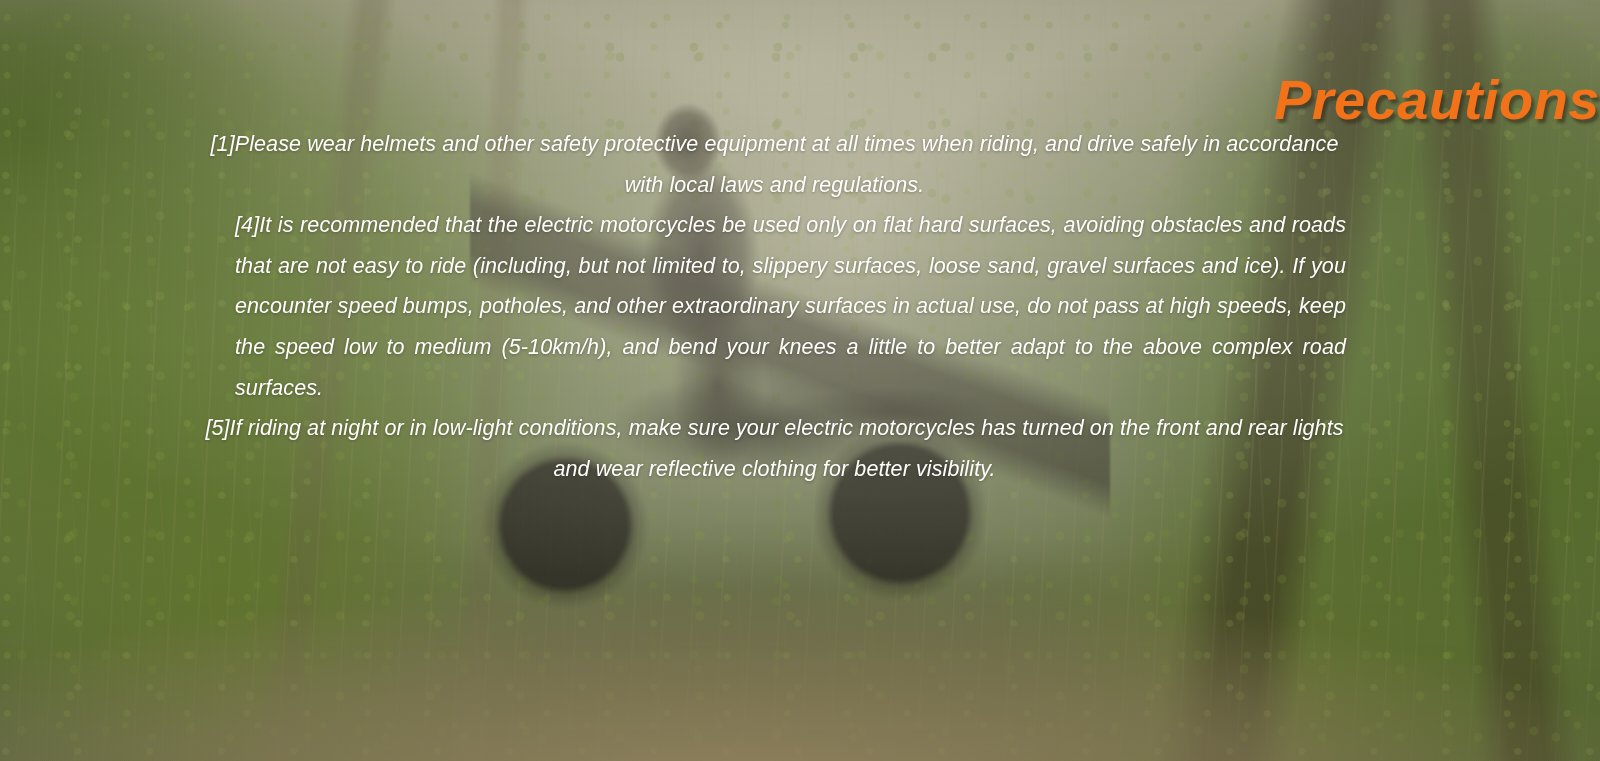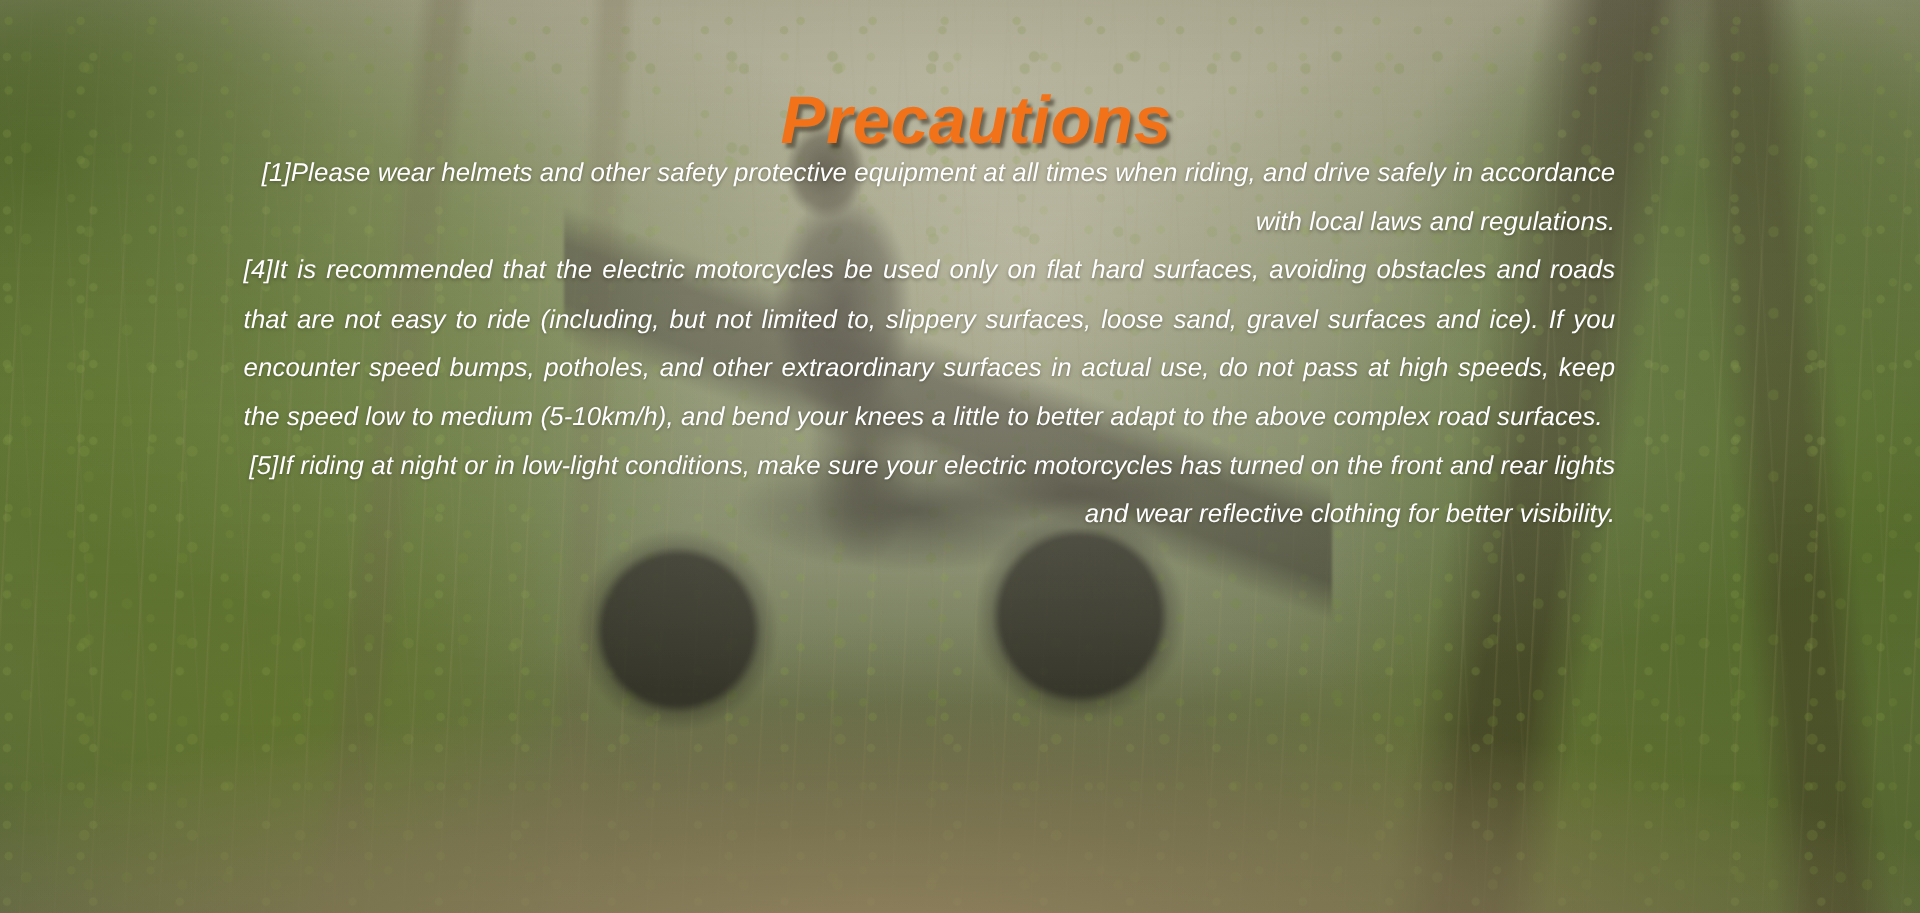--- a/index.html
+++ b/index.html
@@ -123,21 +123,21 @@
   
   #content{
     position:relative;
     z-index:5;
     width:1600px;height:761px;
   }
 
   #title{
     position:absolute;
     left:0;right:0;top:34px;
-    text-align:center;
+    text-align:right;
     font-size:56px;
     font-weight:bold;
     font-style:italic;
     letter-spacing:.5px;
     color:#F2721A;
     text-shadow:3px 4px 3px rgba(48,38,24,.55);
     line-height:1;
     white-space:nowrap;
     padding-left:27px;
   }
@@ -150,25 +150,26 @@
   }
 
   .para{
     margin:0;
     color:#ffffff;
     font-style:italic;
     font-size:21.5px;
     line-height:40.6px;
     letter-spacing:.1px;
     text-shadow:0 1px 3px rgba(40,38,22,.42);
-    text-align:right;
+    text-align:center;
   }
   .para.justify{
     text-align:justify;
     text-align-last:left;
+    margin-left:32px;
   }
 </style>
 </head>
 <body>
 
 <div id="banner">
 
   <div class="bg-layer bg-base"></div>
   <div class="bg-layer bg-forest-far"></div>
   <div class="bg-layer bg-foliage-left"></div>

